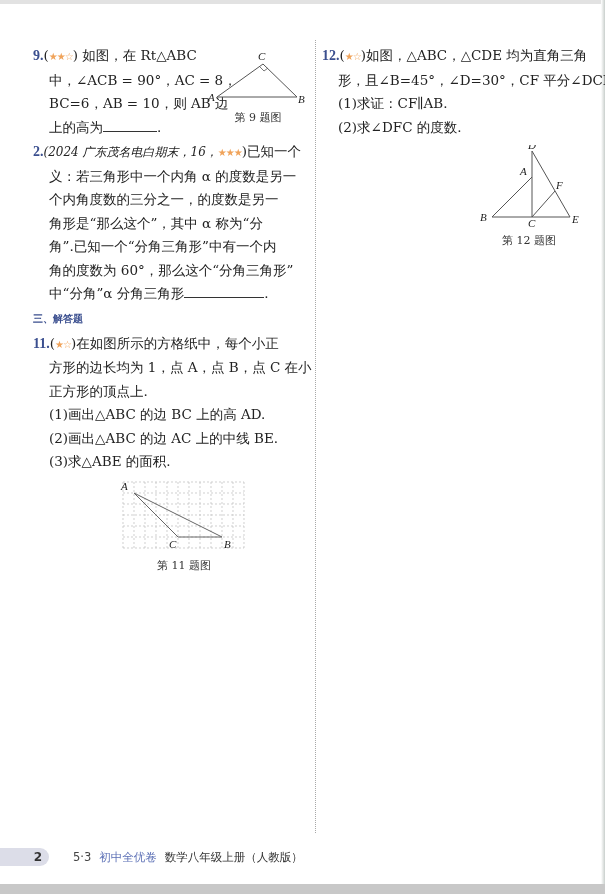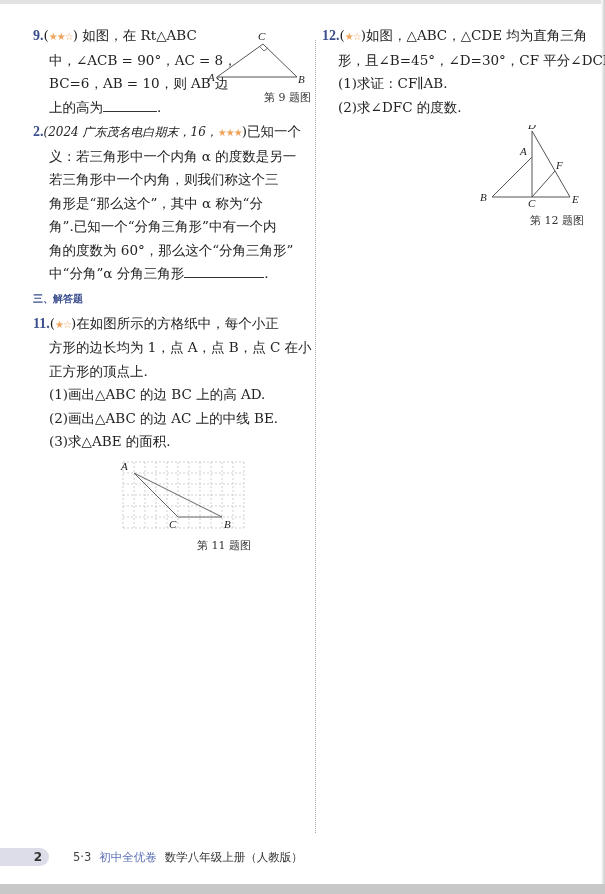--- a/index.html
+++ b/index.html
@@ -5,38 +5,38 @@
   html, body { margin: 0; padding: 0; }
   body {
     width: 605px; height: 894px; position: relative; overflow: hidden;
     background: #ffffff;
     font-family: "DejaVu Serif", "Liberation Serif", serif;
     color: #222;
   }
   .page-top-edge { position: absolute; left: 0; top: 0; width: 605px; height: 4px; background: #e2e2e2; }
   .page-right-edge { position: absolute; right: 0; top: 0; width: 4px; height: 894px; background: linear-gradient(to right, #ffffff, #c9cfcc); }
   .page-bottom-edge { position: absolute; left: 0; bottom: 0; width: 605px; height: 10px; background: #c8c8c8; }
-  .col { position: absolute; top: 24px; }
+  .col { position: absolute; top: 44px; }
   .col-left { left: 33px; width: 275px; }
   .col-right { left: 322px; width: 270px; }
   .divider {
     position: absolute; left: 315px; top: 40px; width: 0; height: 793px;
     border-left: 1px dotted #a8a8a8;
   }
   .line { font-size: 13.5px; line-height: 23.5px; white-space: nowrap; }
   .qnum { color: #3b4f8f; font-weight: bold; font-family: "Liberation Serif", serif; font-size: 14px; }
   .stars { color: #f0a35a; font-size: 10px; letter-spacing: -1px; }
   .src { font-size: 12px; font-style: italic; }
   .indent { padding-left: 16px; }
   .blank { display: inline-block; border-bottom: 1px solid #333; height: 14px; vertical-align: baseline; }
   .section-title {
     color: #3b4f8f; font-weight: bold; font-family: Liberation Mono, monospace;
     font-size: 10px; line-height: 24px; margin-top: 2px;
   }
-  .fig-caption { font-size: 11px; color: #333; text-align: right; }
+  .fig-caption { font-size: 11px; color: #333; text-align: center; }
   svg text { font-family: "Liberation Serif", serif; font-style: italic; font-size: 11px; fill: #222; }
   .footer {
     position: absolute; left: 0; top: 846px; height: 22px; display: flex; align-items: center;
     font-family: "DejaVu Sans", sans-serif; font-size: 11.5px;
   }
   .footer-tab {
     width: 42px; height: 18px; background: #dcdde8; border-radius: 0 9px 9px 0;
     display: flex; align-items: center; justify-content: flex-end; padding-right: 7px;
     font-weight: bold; color: #333; font-size: 12px;
   }
@@ -74,21 +74,21 @@
       </svg>
       <div class="fig-caption">第 9 题图</div>
     </div>
   </div>
 
   <div style="margin-top:0px;">
     <div class="line">
       <span class="qnum">2.</span><span class="src">(2024 广东茂名电白期末，16，</span><span class="stars">★★★</span><span>)</span><span>已知一个</span>
     </div>
     <div class="line indent">义：若三角形中一个内角 α 的度数是另一</div>
-    <div class="line indent">若三角形中一个内角，则我们称这个三</div>
+    <div class="line indent">个内角度数的三分之一，的度数是另一</div>
     <div class="line indent">角形是“那么这个”，其中 α 称为“分</div>
     <div class="line indent">角”.已知一个“分角三角形”中有一个内</div>
     <div class="line indent">角的度数为 60°，那么这个“分角三角形”</div>
     <div class="line indent">
       <span>中“分角”α 分角三角形</span><span class="blank" style="width:80px;"></span><span>.</span>
     </div>
   </div>
 
   <div class="section-title">三、解答题</div>
 

